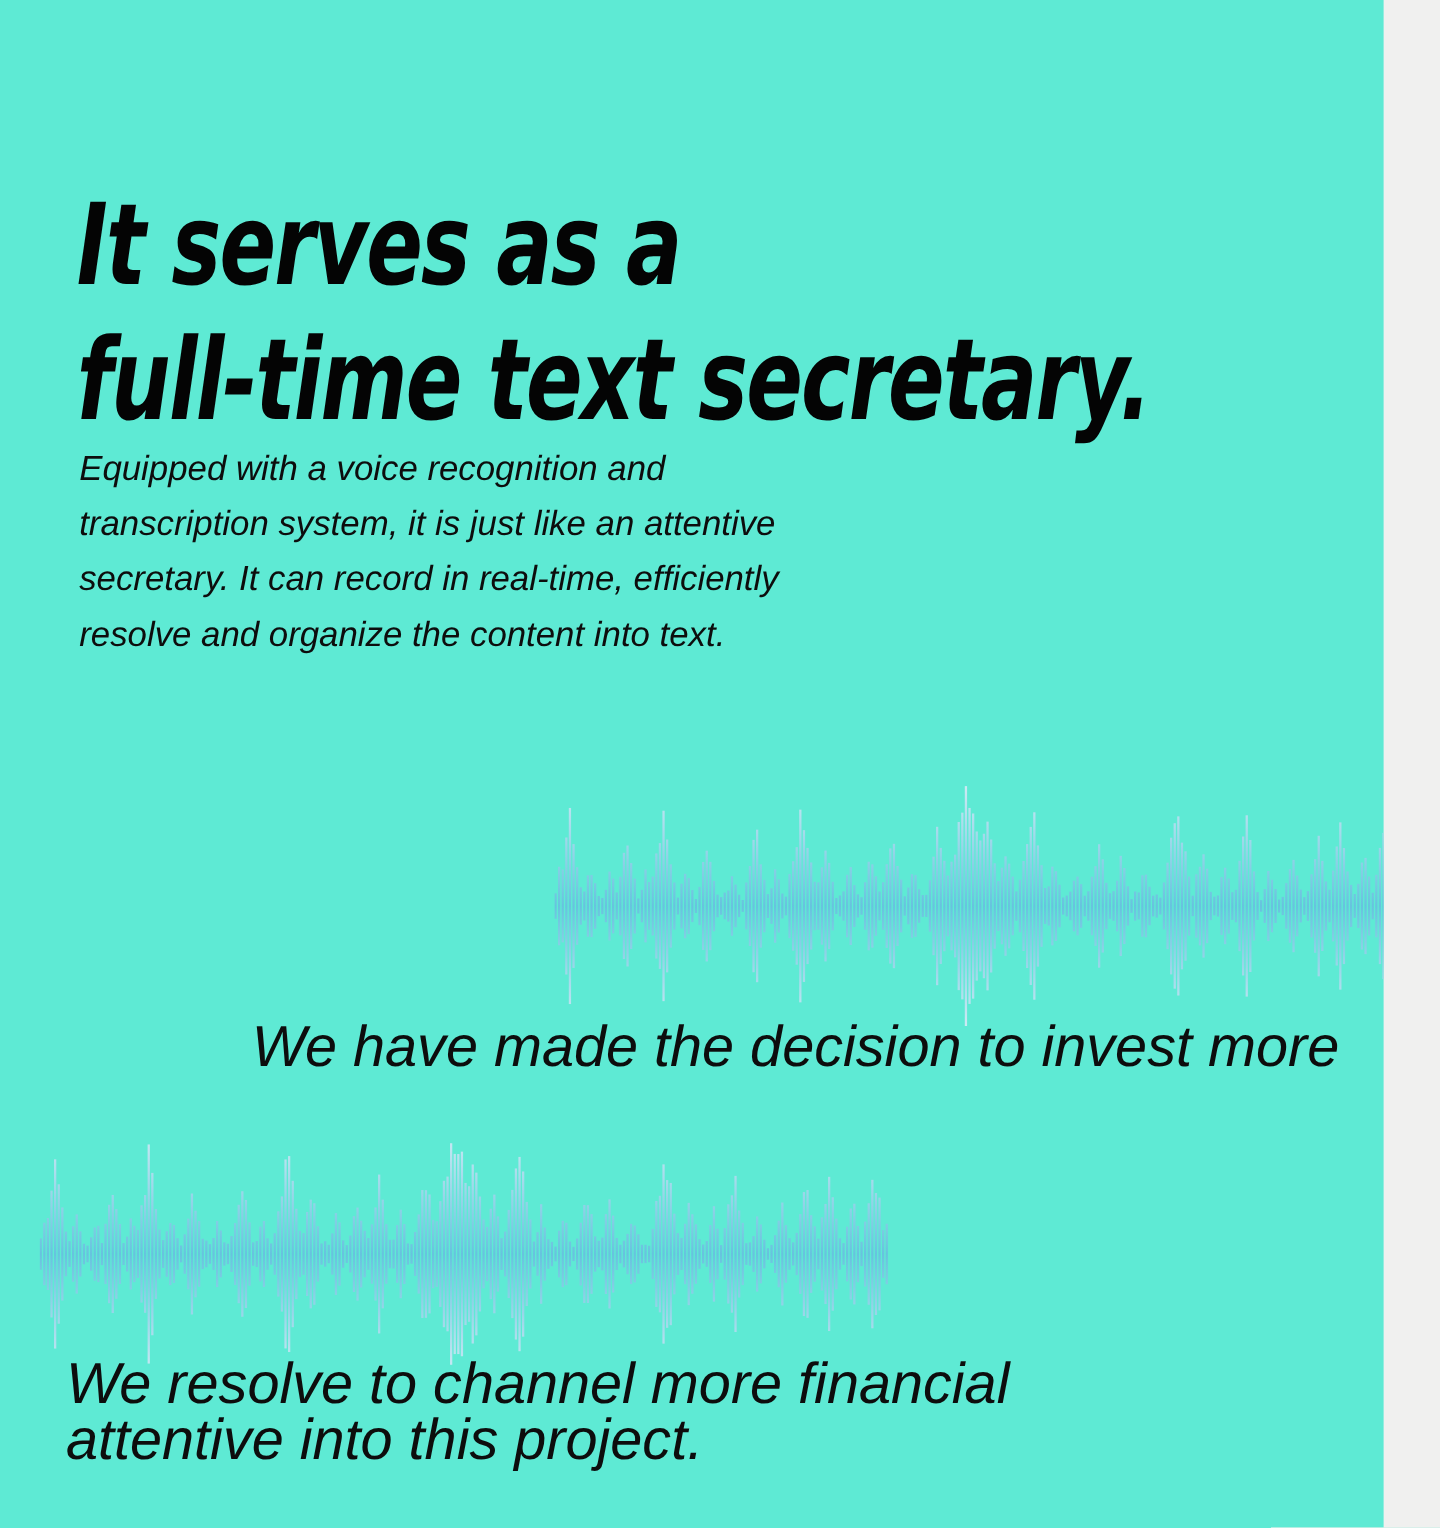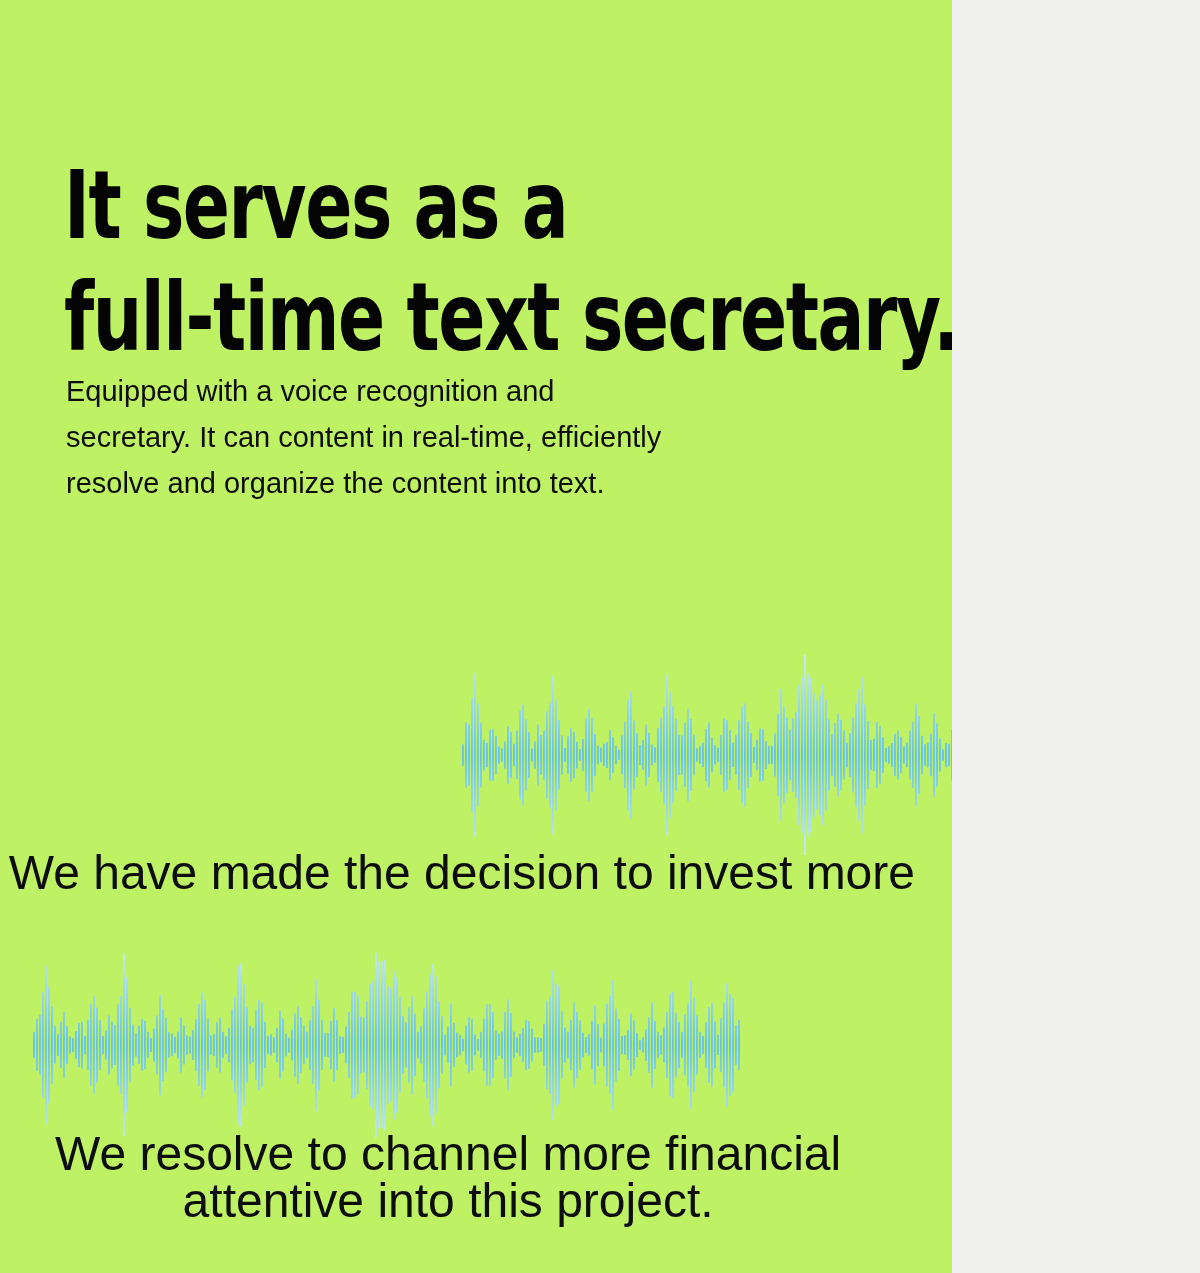--- a/index.html
+++ b/index.html
@@ -1,22 +1,23 @@
 <!DOCTYPE html>
 <html><head>
 <meta charset="utf-8">
 <style>
   html,body{margin:0;padding:0;background:#f0f0ef;}
   .page{
     position:relative;
-    width:952px;height:1273px;
-    background:#bef264;
+    width:1153px;height:1273px;
+    background:#5eead4;
     overflow:hidden;
     font-family:"Liberation Sans",sans-serif;
     color:#0b0b0b;
+    font-style:italic;
   }
   
   .headline{
     position:absolute;left:64px;top:150px;
     font-family:"DejaVu Sans",sans-serif;
     font-weight:bold;
     font-size:94px;
     line-height:112px;
     letter-spacing:-2px;
     color:#040404;
@@ -42,38 +43,39 @@
   }
   .caption .cl{white-space:nowrap;}
   .caption-right{
     top:846px;right:37px;
     text-align:left;
     line-height:53px;
     margin-left:12px;
   }
   .caption-left{
     top:1130px;left:55px;
-    text-align:center;
+    text-align:left;
     line-height:47px;
   }
   svg.waveform{position:absolute;display:block;}
 </style>
 </head>
 <body>
 
 <div class="page">
 
   <div class="headline">
     <div class="hl">It serves as a</div>
     <div class="hl">full-time text secretary.</div>
   </div>
 
   <div class="body-text">
     <div class="bl">Equipped with a voice recognition and</div>
-    <div class="bl">secretary. It can content in real-time, efficiently</div>
+    <div class="bl">transcription system, it is just like an attentive</div>
+    <div class="bl">secretary. It can record in real-time, efficiently</div>
     <div class="bl">resolve and organize the content into text.</div>
   </div>
 
   <svg class="waveform" width="706" height="220" viewBox="0 0 706 220" style="left: 462px; top: 645px;">
       <defs>
         <linearGradient id="wg0" x1="0" y1="0" x2="0" y2="220" gradientUnits="userSpaceOnUse">
           <stop offset="0" stop-color="#d6eef6"></stop>
           <stop offset="0.5" stop-color="#66c3de"></stop>
           <stop offset="1" stop-color="#d6eef6"></stop>
         </linearGradient>

